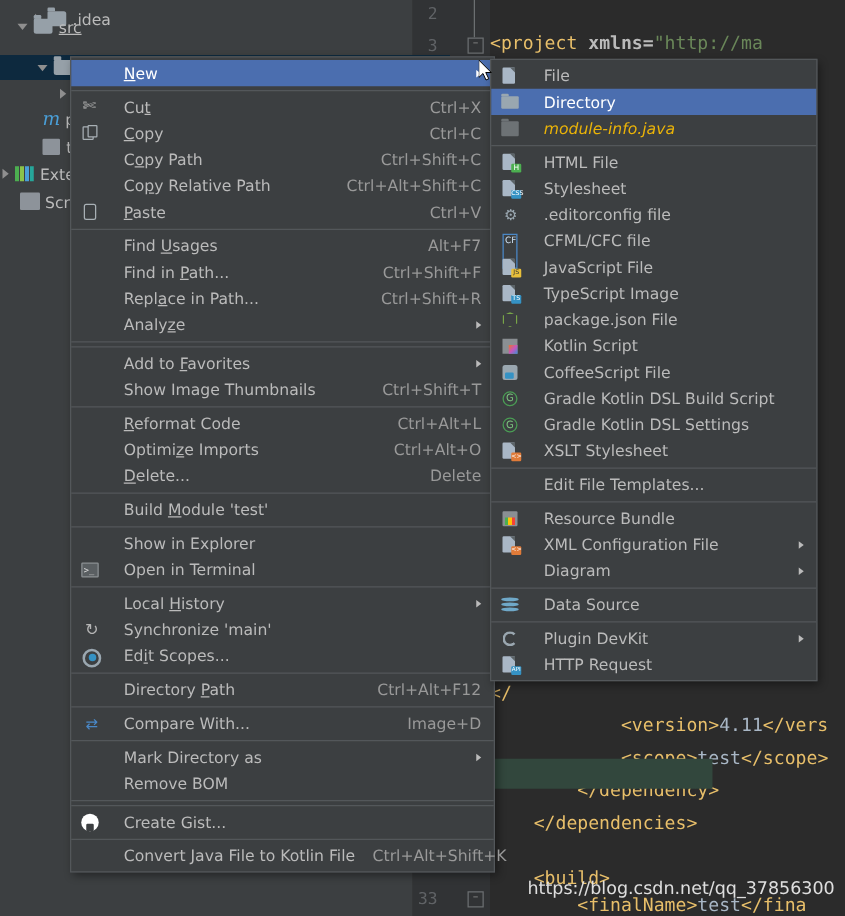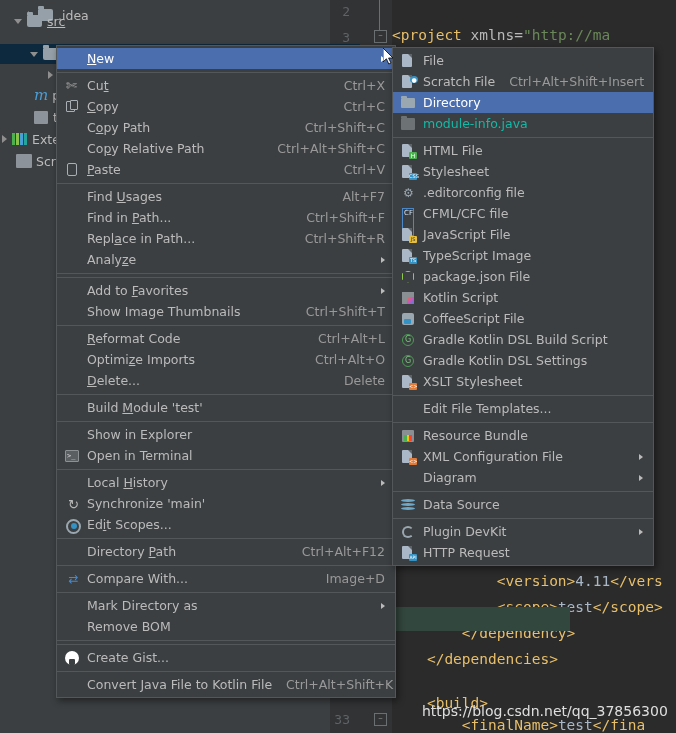--- a/index.html
+++ b/index.html
@@ -92,21 +92,21 @@
     position: absolute;
     left: 392px; top: 0; width: 290px; height: 733px;
     font-family: "DejaVu Sans Mono", "Liberation Mono", monospace;
     font-size: 14.5px;
     line-height: 26px;
     white-space: pre;
     overflow: hidden;
   }
   .cl { position: absolute; left: 0; white-space: pre; }
   .tag  { color: #e8bf6a; }
-  .attr { color: #bababa; }
+  .attr { color: #bababa; font-weight: bold; }
   .str  { color: #6a8759; }
   .txt  { color: #a9b7c6; text-align: right; }
   .ital { color: #d0d071; font-style: italic; }
   .hl-line { position:absolute; background:#32473d; }
 
   #watermark {
     position: absolute;
     left: 422px; top: 703px;
     font-family: "DejaVu Sans", "Liberation Sans", sans-serif;
     font-size: 14px;
@@ -131,27 +131,27 @@
   .mi {
     position: relative;
     height: 21px;
     display: flex;
     align-items: center;
     padding: 0 4px 0 0;
     color: #bbbbbb;
     white-space: nowrap;
   }
   .mi.sel { background: #4b6eaf; color: #ffffff; }
-  .mi.disabled { color: #14b8a6; }
+  .mi.disabled { color: #eab308; font-style: italic; }
   .mi .ico {
     width: 20px; height: 16px; flex: none;
     margin-left: 5px; margin-right: 3px;
     position: relative;
   }
-  .mi .lbl { flex: 1 1 auto; padding-left: 2px; }
+  .mi .lbl { flex: 1 1 auto; padding-left: 2px; margin-left: 12px; }
   .mi .acc { color: #999999; padding-left: 14px; padding-right: 6px; font-size: 12.5px;}
   .mi .arrow {
     width: 0; height: 0; flex: none; margin-right: 6px;
     border-left: 4px solid #bbbbbb;
     border-top: 3.5px solid transparent;
     border-bottom: 3.5px solid transparent;
   }
   .mi.sel .arrow { border-left-color: #ffffff; }
   .sep {
     height: 1px; background: #53575a; margin: 3px 0 2px 0;
@@ -522,28 +522,20 @@
     </div>
   </div>
 
 <div class="menu" id="new-submenu">
     <div class="mi">
       <span class="ico">
         <span class="ic-file"></span>
       </span>
       <span class="lbl">File</span>
     </div>
-    <div class="mi">
-      <span class="ico">
-        <span class="ic-file"></span>
-        <span class="badge" style="background:#3592c4;right:0;bottom:7px;border-radius:50%;">●</span>
-      </span>
-      <span class="lbl">Scratch File</span>
-      <span class="acc">Ctrl+Alt+Shift+Insert</span>
-    </div>
     <div class="mi sel">
       <span class="ico">
         <span class="ic-folder"></span>
       </span>
       <span class="lbl">Directory</span>
     </div>
     <div class="mi disabled">
       <span class="ico">
         <span class="ic-folder dim" style="top:2px;height:12px;border-radius:1px;"></span>
       </span>

